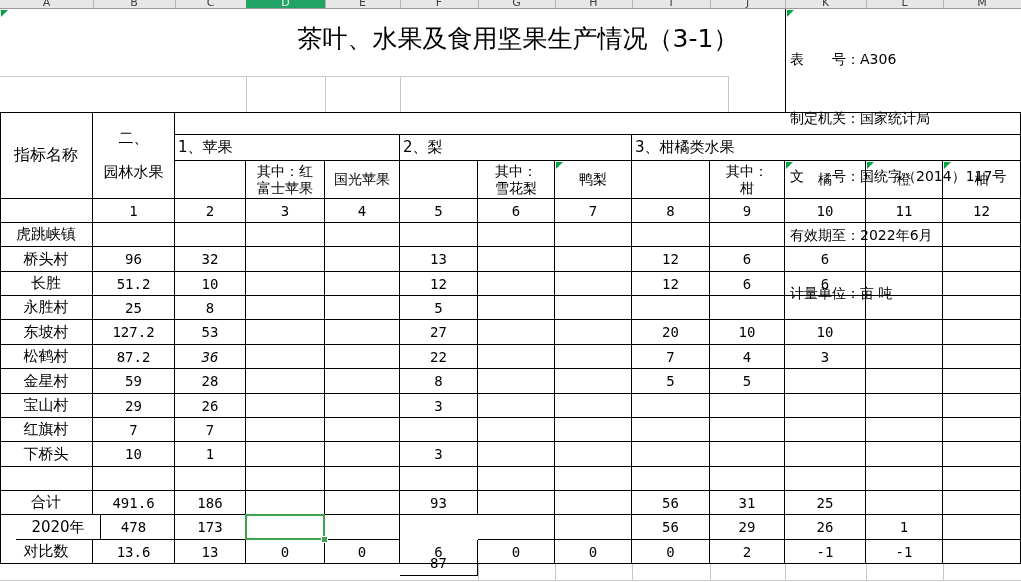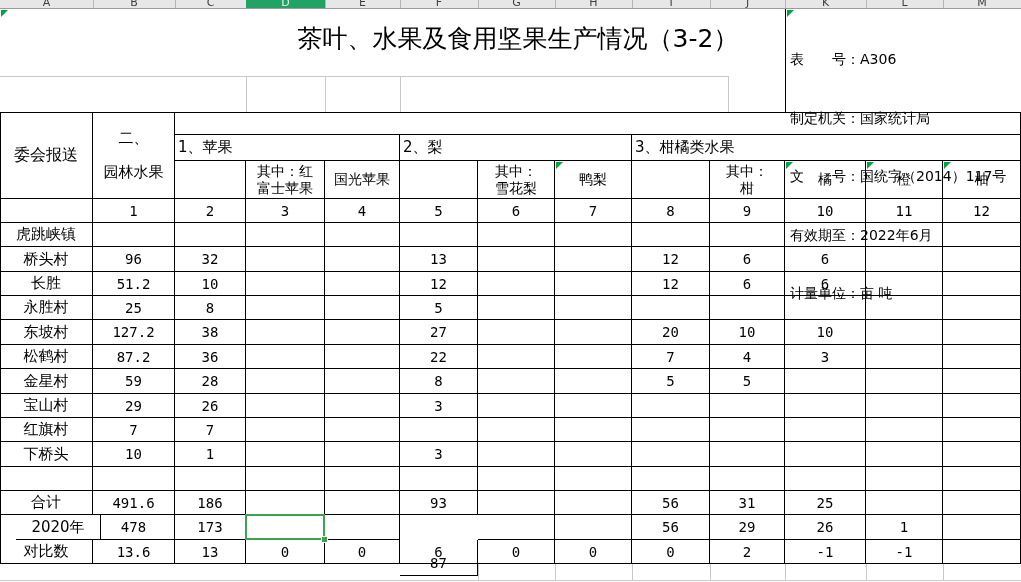--- a/index.html
+++ b/index.html
@@ -79,35 +79,35 @@
       <span>M</span>
     </div>
   </div>
 
 <div class="abs gridline" style="left:0;top:76px;width:728px;height:1px;"></div>
 <div class="abs gridline" style="left:246px;top:76px;width:1px;height:36px;"></div>
 <div class="abs gridline" style="left:325px;top:76px;width:1px;height:36px;"></div>
 <div class="abs gridline" style="left:400px;top:76px;width:1px;height:36px;"></div>
 <div class="abs gridline" style="left:728px;top:76px;width:1px;height:36px;"></div>
 
-<div class="abs" id="title-cell">茶叶、水果及食用坚果生产情况（3-2）</div>
+<div class="abs" id="title-cell">茶叶、水果及食用坚果生产情况（3-1）</div>
 
 <div class="abs" id="info-border"></div>
 <div class="abs" id="info-box">
   <div>表　　号：A306</div>
   <div>制定机关：国家统计局</div>
   <div>文　　号：国统字（2014）117号</div>
   <div>有效期至：2022年6月</div>
   <div>计量单位：亩 吨</div>
 </div>
 
 <div class="abs" id="table-top-line"></div>
 <div class="abs" id="table-left-line"></div>
 
-<div class="cell hdr" style="left:0;top:112px;width:93px;height:87px;font-size:16px;">委会报送</div>
+<div class="cell hdr" style="left:0;top:112px;width:93px;height:87px;font-size:16px;">指标名称</div>
 <div class="cell hdr" style="left:93px;top:112px;width:82px;height:87px;white-space:pre-line;line-height:34px;">二、
 园林水果</div>
 <div class="cell" style="left:175px;top:112px;width:846px;height:23px;"></div>
 <div class="cell hdr left" style="left:175px;top:135px;width:225px;height:26px;">1、苹果</div>
 <div class="cell hdr left" style="left:400px;top:135px;width:232px;height:26px;">2、梨</div>
 <div class="cell hdr left" style="left:632px;top:135px;width:389px;height:26px;">3、柑橘类水果</div>
 
 <div id="gen">
     <div class="cell sub" style="left: 175px; top: 161px; width: 71px; height: 38px;"></div>
     <div class="cell sub" style="left: 246px; top: 161px; width: 79px; height: 38px;">其中：红
@@ -183,34 +183,34 @@
     <div class="cell num" style="left: 400px; top: 296px; width: 78px; height: 24px;">5</div>
     <div class="cell num" style="left: 478px; top: 296px; width: 77px; height: 24px;"></div>
     <div class="cell num" style="left: 555px; top: 296px; width: 77px; height: 24px;"></div>
     <div class="cell num" style="left: 632px; top: 296px; width: 78px; height: 24px;"></div>
     <div class="cell num" style="left: 710px; top: 296px; width: 75px; height: 24px;"></div>
     <div class="cell num" style="left: 785px; top: 296px; width: 81px; height: 24px;"></div>
     <div class="cell num" style="left: 866px; top: 296px; width: 77px; height: 24px;"></div>
     <div class="cell num" style="left: 943px; top: 296px; width: 78px; height: 24px;"></div>
     <div class="cell rowname" style="left: 0px; top: 320px; width: 93px; height: 25px;">东坡村</div>
     <div class="cell num" style="left: 93px; top: 320px; width: 82px; height: 25px;">127.2</div>
-    <div class="cell num" style="left: 175px; top: 320px; width: 71px; height: 25px;">38</div>
+    <div class="cell num" style="left: 175px; top: 320px; width: 71px; height: 25px;">53</div>
     <div class="cell num" style="left: 246px; top: 320px; width: 79px; height: 25px;"></div>
     <div class="cell num" style="left: 325px; top: 320px; width: 75px; height: 25px;"></div>
     <div class="cell num" style="left: 400px; top: 320px; width: 78px; height: 25px;">27</div>
     <div class="cell num" style="left: 478px; top: 320px; width: 77px; height: 25px;"></div>
     <div class="cell num" style="left: 555px; top: 320px; width: 77px; height: 25px;"></div>
     <div class="cell num" style="left: 632px; top: 320px; width: 78px; height: 25px;">20</div>
     <div class="cell num" style="left: 710px; top: 320px; width: 75px; height: 25px;">10</div>
     <div class="cell num" style="left: 785px; top: 320px; width: 81px; height: 25px;">10</div>
     <div class="cell num" style="left: 866px; top: 320px; width: 77px; height: 25px;"></div>
     <div class="cell num" style="left: 943px; top: 320px; width: 78px; height: 25px;"></div>
     <div class="cell rowname" style="left: 0px; top: 345px; width: 93px; height: 24px;">松鹤村</div>
     <div class="cell num" style="left: 93px; top: 345px; width: 82px; height: 24px;">87.2</div>
-    <div class="cell num" style="left: 175px; top: 345px; width: 71px; height: 24px;">36</div>
+    <div class="cell num" style="left: 175px; top: 345px; width: 71px; height: 24px; font-style: italic;">36</div>
     <div class="cell num" style="left: 246px; top: 345px; width: 79px; height: 24px;"></div>
     <div class="cell num" style="left: 325px; top: 345px; width: 75px; height: 24px;"></div>
     <div class="cell num" style="left: 400px; top: 345px; width: 78px; height: 24px;">22</div>
     <div class="cell num" style="left: 478px; top: 345px; width: 77px; height: 24px;"></div>
     <div class="cell num" style="left: 555px; top: 345px; width: 77px; height: 24px;"></div>
     <div class="cell num" style="left: 632px; top: 345px; width: 78px; height: 24px;">7</div>
     <div class="cell num" style="left: 710px; top: 345px; width: 75px; height: 24px;">4</div>
     <div class="cell num" style="left: 785px; top: 345px; width: 81px; height: 24px;">3</div>
     <div class="cell num" style="left: 866px; top: 345px; width: 77px; height: 24px;"></div>
     <div class="cell num" style="left: 943px; top: 345px; width: 78px; height: 24px;"></div>

